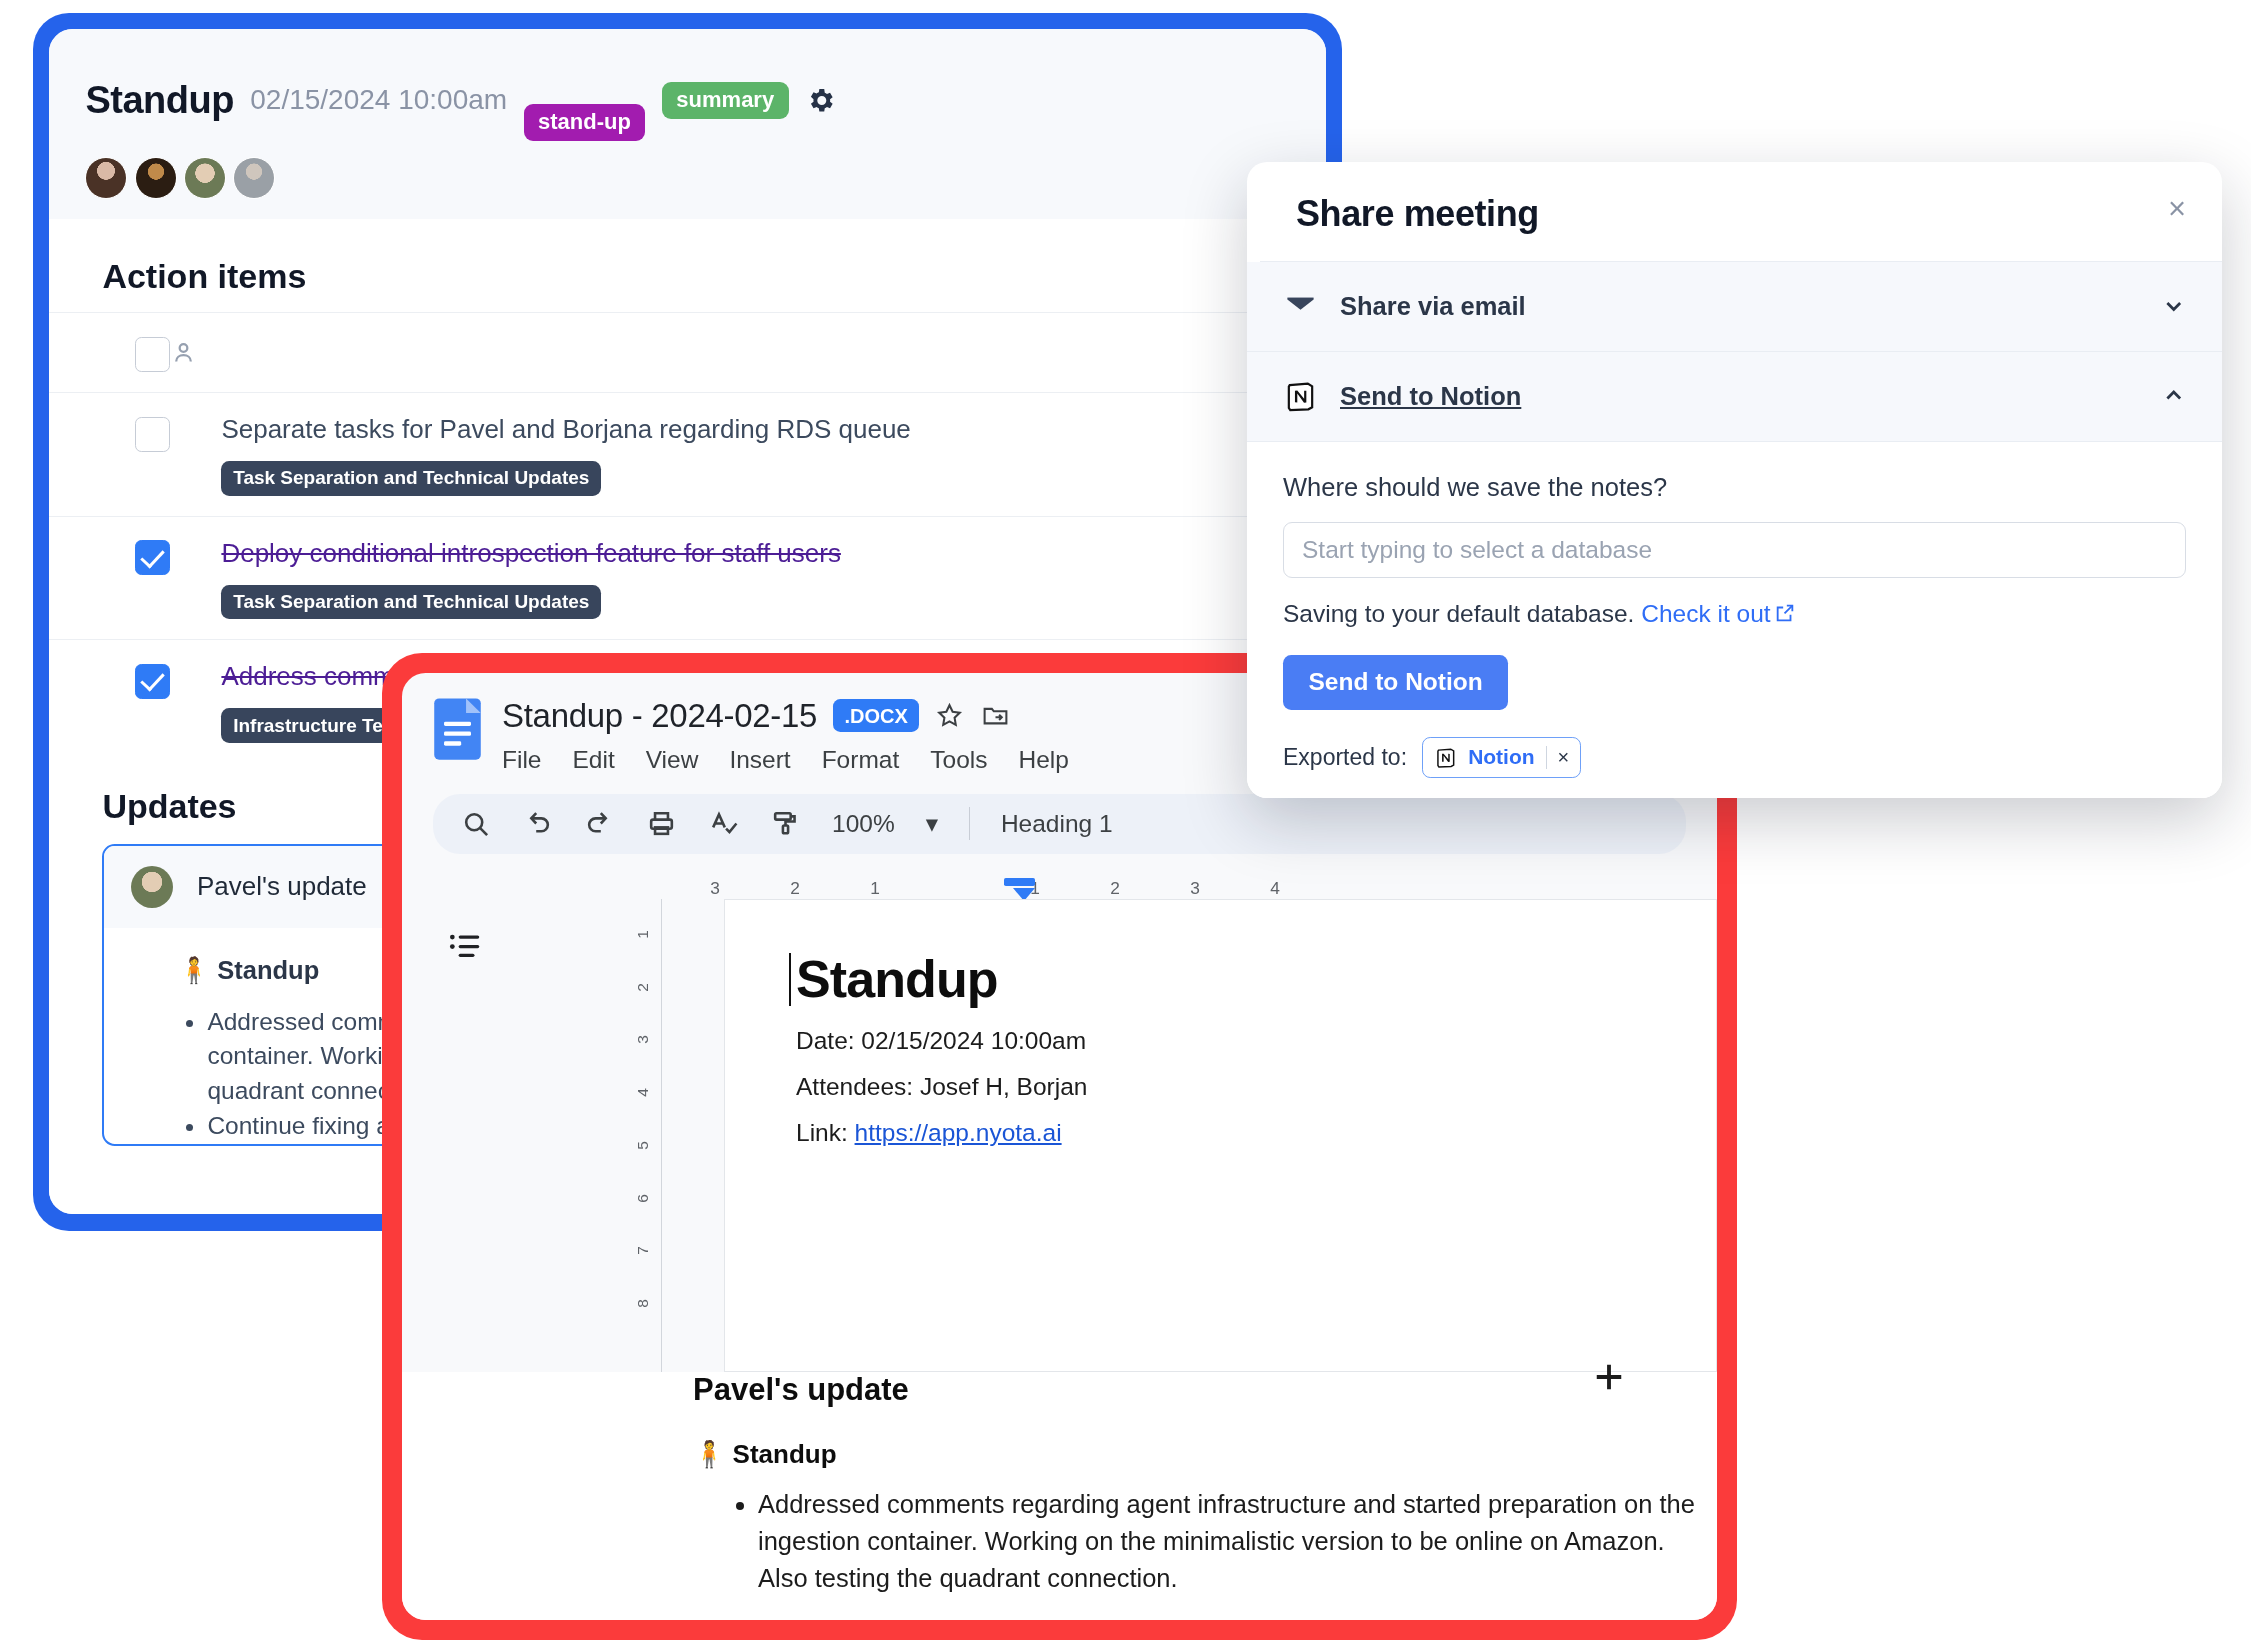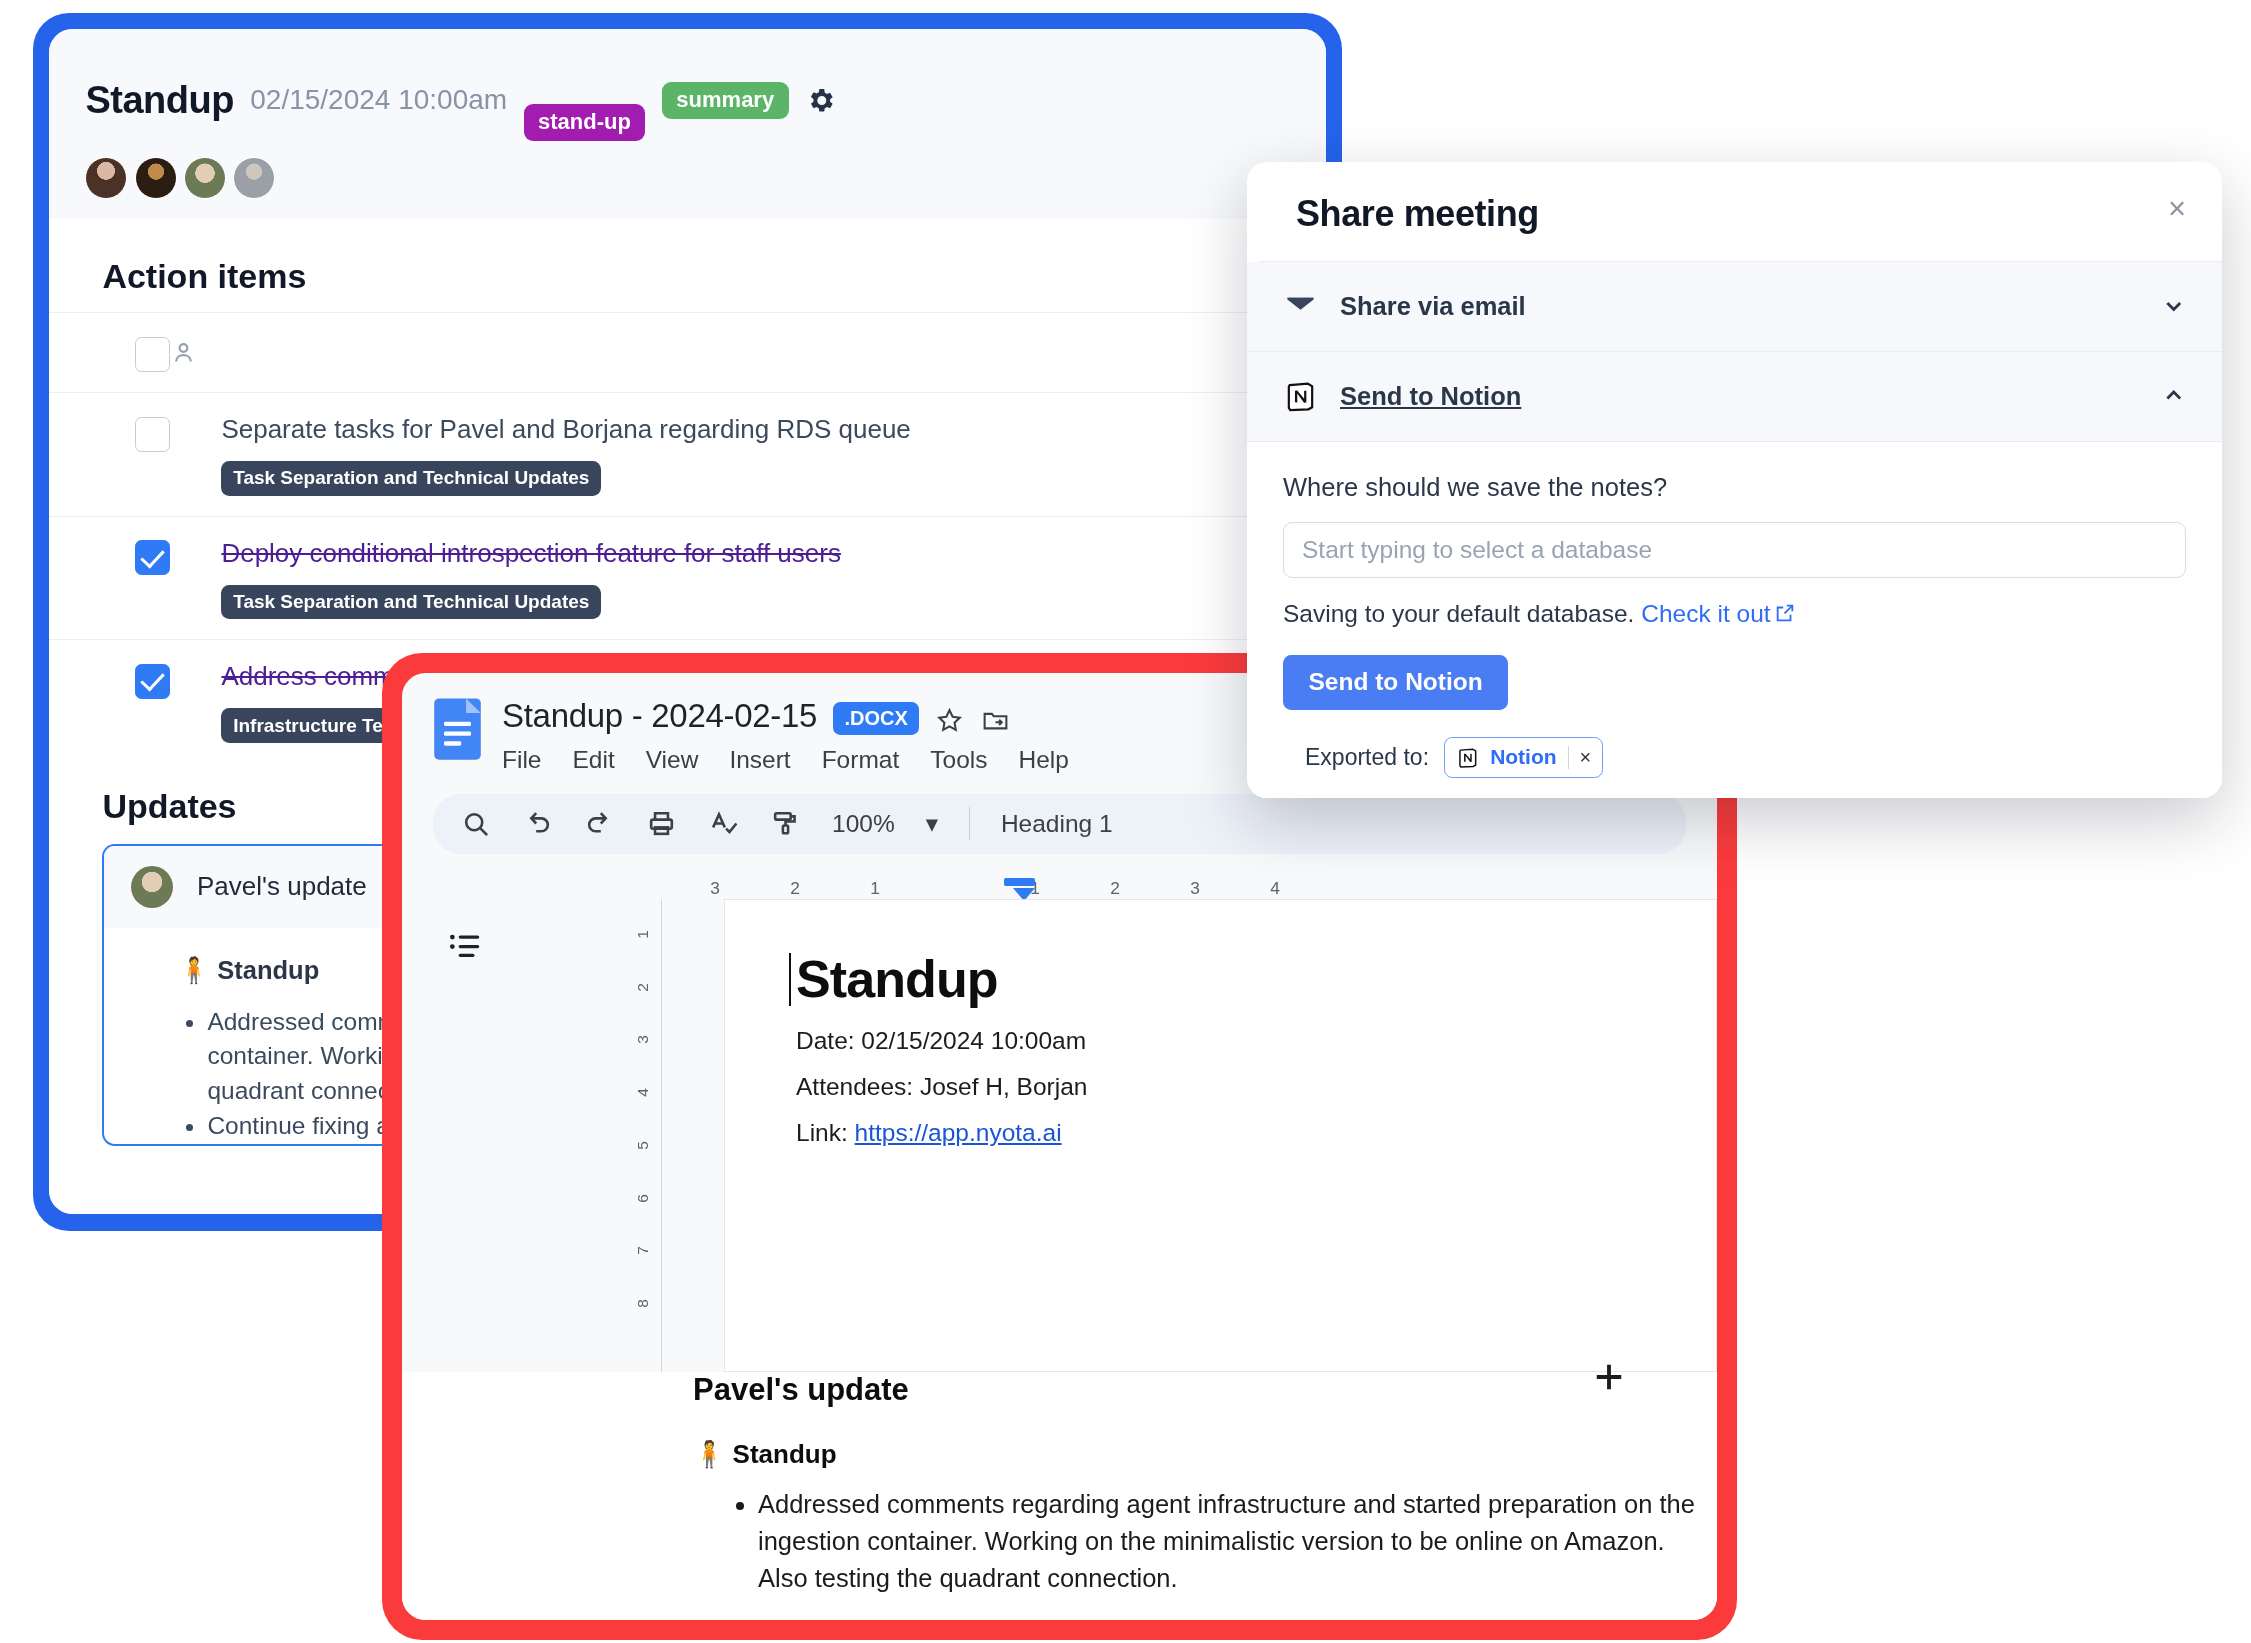--- a/index.html
+++ b/index.html
@@ -92,21 +92,21 @@
     width: 1355px; height: 987px;
     background: #fb3b3b; border-radius: 40px; padding: 20px;
   }
   .docs-window {
     width: 100%; height: 100%; background: #f8f9fb;
     border-radius: 23.6px; overflow: hidden; position: relative;
   }
   .docs-top { padding: 23.6px 31px 0 31px; display: flex; gap: 20px; }
   .gdoc-icon { width: 49px; height: 64px; flex: 0 0 auto; }
   .gdoc-icon svg { width: 100%; height: 100%; display: block; }
-  .doc-title-row { display: flex; align-items: flex-end; gap: 16.4px; }
+  .doc-title-row { display: flex; align-items: center; gap: 16.4px; }
   .doc-title { font-size: 33px; color: #1f2329; letter-spacing: -0.3px; }
   .docx-badge { background: #2f7bf6; color: #fff; font-size: 20px; font-weight: 600;
                 border-radius: 7.3px; padding: 6.4px 11px; line-height: 1; }
   .tb-ico { width: 29px; height: 29px; color: #3c4043; }
   .tb-ico svg { width: 100%; height: 100%; display: block; }
   .doc-menu { display: flex; gap: 31px; margin-top: 11px; }
   .doc-menu span { font-size: 24.5px; color: #3c4043; }
   .docs-toolbar {
     margin: 20px 31px 0 31px; background: #edf1f8; border-radius: 27px;
     height: 60px; display: flex; align-items: center; gap: 31px; padding: 0 27px;
@@ -187,21 +187,21 @@
   .sm-input .ph { font-size: 24.5px; color: #9aa3b2; }
   .sm-note { margin-top: 22px; font-size: 24.5px; color: #2b3648; }
   .sm-note a { color: #2f6df6; text-decoration: none; }
   .ext-ico { display: inline-block; width: 22px; height: 22px; vertical-align: -2.7px; margin-left: 3.6px; color: #2f6df6; }
   .ext-ico svg { width: 100%; height: 100%; display: block; }
   .sm-btn {
     margin-top: 27px; background: #4a7df4; color: #fff; font-size: 24.5px; font-weight: 600;
     border: none; border-radius: 8.2px; padding: 15.5px 25.5px; line-height: 1; cursor: pointer;
   }
   .exported { margin-top: 27px; display: flex; align-items: center; gap: 14.5px; }
-  .exported .el { font-size: 23px; color: #2b3648; margin-left: 22px; }
+  .exported .el { font-size: 23px; color: #2b3648; }
   .chip {
     display: flex; align-items: flex-end; gap: 11px; border: 1.8px solid #6ea0f8;
     border-radius: 8.2px; padding: 7.3px 11px;
   }
   .chip .nic { width: 23.6px; height: 23.6px; }
   .chip .nic svg { width: 100%; height: 100%; display: block; }
   .chip .ct { font-size: 21px; color: #2f6df6; font-weight: 600; }
   .chip .div { width: 0.9px; height: 23.6px; background: #cfd6e0; }
   .chip .cx { font-size: 20px; color: #2b3648; }
 </style>

